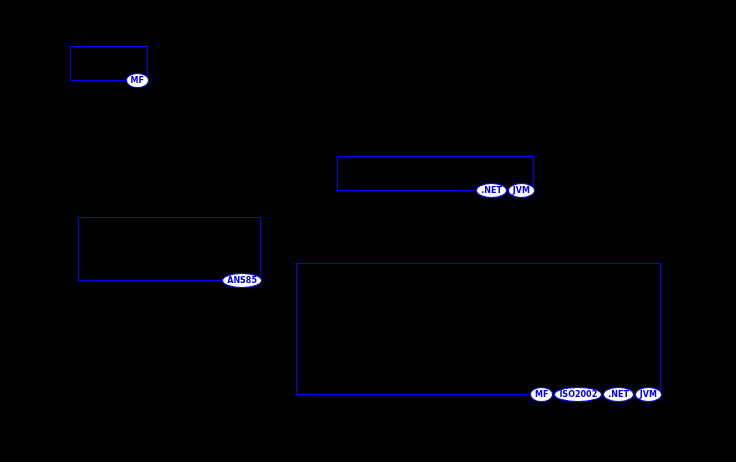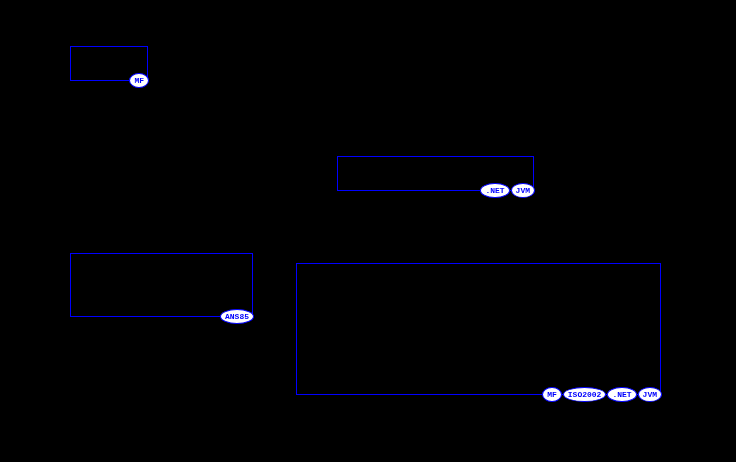--- a/index.html
+++ b/index.html
@@ -37,39 +37,38 @@
     padding: 0 4px;
     background: var(--badge-fill, #ffffff);
     border: 1px solid var(--line, #0000ff);
     border-radius: 50%;
     color: var(--badge-text, #0000ff);
     font-size: 8px;
     font-weight: bold;
     line-height: 1;
     white-space: nowrap;
     letter-spacing: 0;
-    font-family: Liberation Mono, monospace;
   }
 </style>
 </head>
 <body>
 
 <div class="stage" style="width: 736px; height: 462px; background: rgb(0, 0, 0); --line: #0000ff; --badge-fill: #ffffff; --badge-text: #0000ff;">
     <div class="dialect-box" style="left: 70px; top: 46px; width: 78px; height: 35px;">
       <div class="badge-row">
         <span class="badge">MF</span>
       </div>
     </div>
     <div class="dialect-box" style="left: 337px; top: 156px; width: 197px; height: 35px;">
       <div class="badge-row">
         <span class="badge">.NET</span>
         <span class="badge">JVM</span>
       </div>
     </div>
-    <div class="dialect-box" style="left: 70px; top: 217px; width: 183px; height: 64px; margin-top: 36px;">
+    <div class="dialect-box" style="left: 78px; top: 217px; width: 183px; height: 64px;">
       <div class="badge-row">
         <span class="badge">ANS85</span>
       </div>
     </div>
     <div class="dialect-box" style="left: 296px; top: 263px; width: 365px; height: 132px;">
       <div class="badge-row">
         <span class="badge">MF</span>
         <span class="badge">ISO2002</span>
         <span class="badge">.NET</span>
         <span class="badge">JVM</span>

